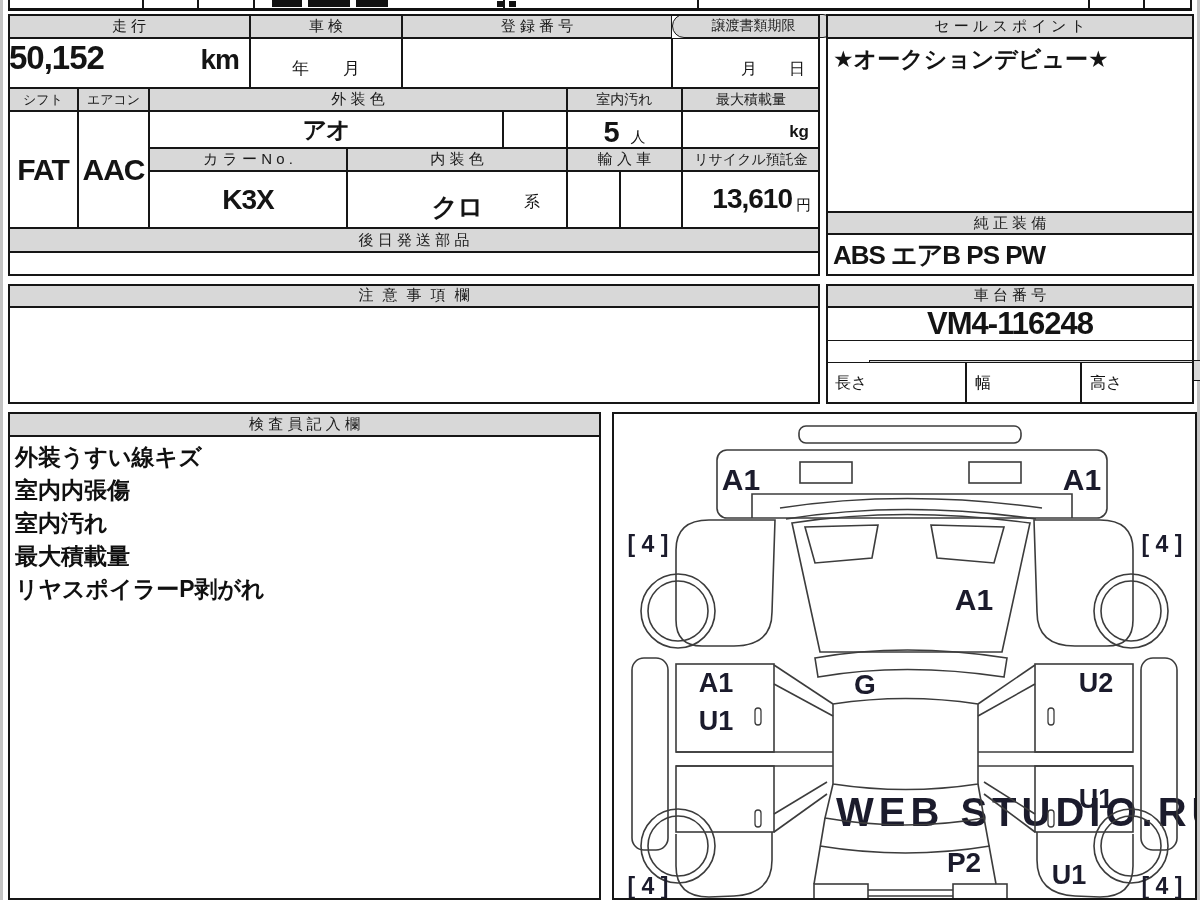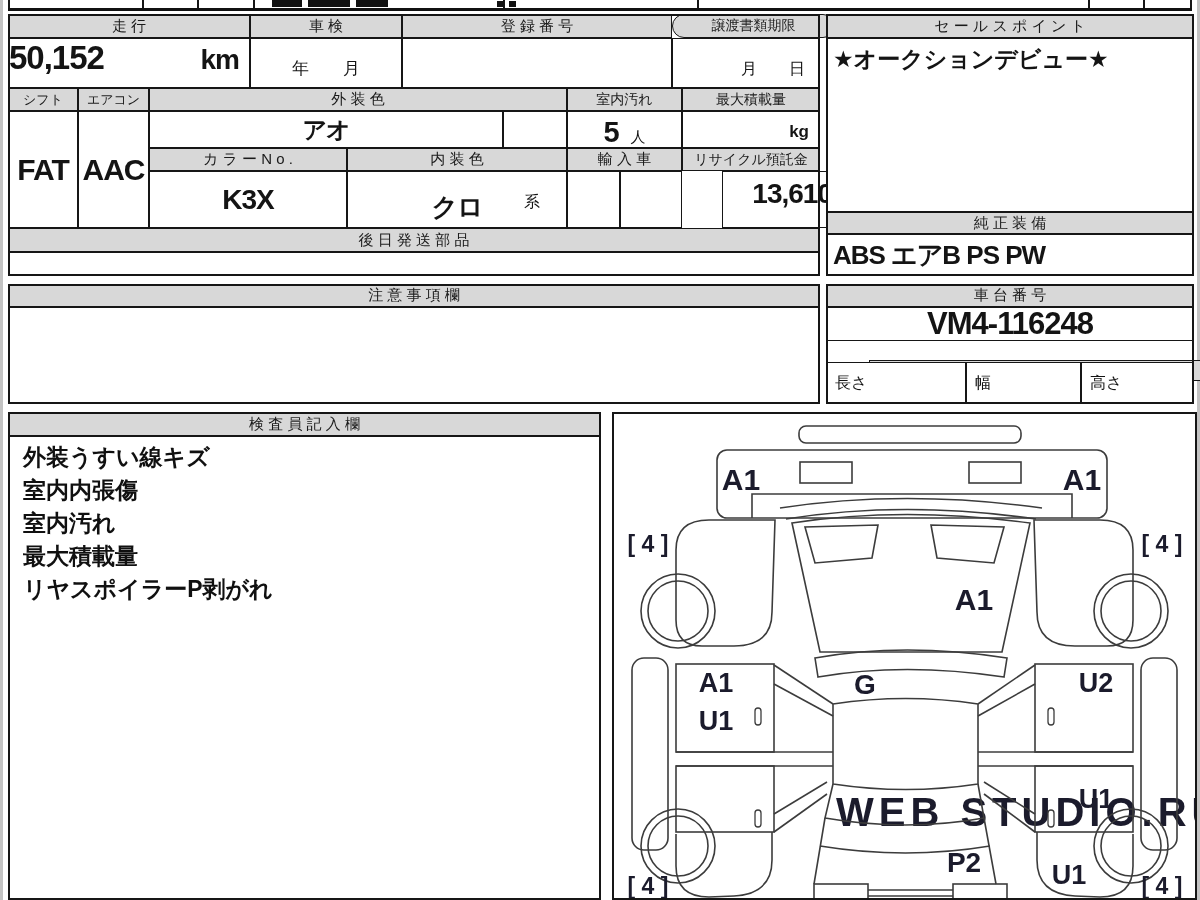--- a/index.html
+++ b/index.html
@@ -7,21 +7,21 @@
         font-family:"Liberation Sans","DejaVu Sans",sans-serif;color:#141414;}
   .edge{position:absolute;top:0;height:100%;background:#c3c3c3;}
   .cell{position:absolute;box-sizing:border-box;border:1px solid #161616;background:#fff;
         display:flex;align-items:center;justify-content:center;overflow:hidden;}
   .hdr{background:#d8d8d8;font-size:15px;color:#1a1a1a;white-space:pre;}
   .big{font-weight:bold;letter-spacing:-1px;}
   .outline{position:absolute;box-sizing:border-box;border:2px solid #161616;pointer-events:none;background:transparent;}
   .vstub{position:absolute;top:0;width:2px;background:#161616;}
   .blob{position:absolute;background:#111;}
   .notes-area{position:absolute;box-sizing:border-box;border:1px solid #161616;background:#fff;
-        padding:4px 14px;font-weight:bold;font-size:23px;line-height:33px;color:#101010;}
+        padding:4px 6px;font-weight:bold;font-size:23px;line-height:33px;color:#101010;}
   .unit{font-weight:bold;}
   svg text{font-family:"Liberation Sans","DejaVu Sans",sans-serif;font-weight:bold;fill:#1b1b2c;}
 </style>
 </head>
 <body>
 
 <div id="page">
 
   <div class="edge" style="left:0;width:3px;"></div>
   <div class="edge" style="right:0;width:3px;"></div>
@@ -81,36 +81,36 @@
   <div class="cell hdr" style="left:567px;top:148px;width:115px;height:23px;">輸 入 車</div>
   <div class="cell hdr" style="left:682px;top:148px;width:138px;height:23px;font-size:14px;">リサイクル預託金</div>
 
   <div class="cell big" style="left:149px;top:171px;width:198px;height:57px;font-size:28px;">K3X</div>
   <div class="cell" style="left:347px;top:171px;width:220px;height:57px;">
     <span class="big" style="font-size:26px;margin-top:16px;">クロ</span>
     <span style="position:absolute;right:26px;bottom:14px;font-size:16px;">系</span>
   </div>
   <div class="cell" style="left:567px;top:171px;width:53px;height:57px;"></div>
   <div class="cell" style="left:620px;top:171px;width:62px;height:57px;"></div>
-  <div class="cell" style="left:682px;top:171px;width:138px;height:57px;justify-content:flex-end;align-items:center;padding:0 8px 12px 0;margin-left:40px;">
+  <div class="cell" style="left:682px;top:171px;width:138px;height:57px;justify-content:flex-end;align-items:flex-end;padding:0 8px 12px 0;">
     <span class="big" style="font-size:28px;">13,610</span>
     <span style="font-size:15px;margin-left:4px;">円</span>
   </div>
 
   <div class="cell hdr" style="left:8px;top:228px;width:812px;height:24px;">後 日 発 送 部 品</div>
   <div class="cell" style="left:8px;top:252px;width:812px;height:24px;"></div>
   <div class="outline" style="left:8px;top:14px;width:812px;height:262px;"></div>
 
   <div class="cell" style="left:826px;top:38px;width:368px;height:174px;align-items:flex-start;justify-content:flex-start;padding:5px 6px;font-weight:bold;font-size:23px;">★オークションデビュー★</div>
   <div class="cell hdr" style="left:826px;top:14px;width:368px;height:24px;">セ ー ル ス ポ イ ン ト</div>
   <div class="cell hdr" style="left:826px;top:212px;width:368px;height:22px;">純 正 装 備</div>
   <div class="cell big" style="left:826px;top:234px;width:368px;height:42px;justify-content:flex-start;padding-left:6px;font-size:26px;">ABS エアB PS PW</div>
   <div class="outline" style="left:826px;top:14px;width:368px;height:262px;"></div>
 
-  <div class="cell hdr" style="left:8px;top:284px;width:812px;height:23px;">注 意 事 項 欄</div>
+  <div class="cell hdr" style="left:8px;top:284px;width:812px;height:23px;font-family:Liberation Mono, monospace;">注 意 事 項 欄</div>
   <div class="cell" style="left:8px;top:307px;width:812px;height:97px;"></div>
   <div class="outline" style="left:8px;top:284px;width:812px;height:120px;"></div>
 
   <div class="cell hdr" style="left:826px;top:284px;width:368px;height:23px;">車 台 番 号</div>
   <div class="cell big" style="left:826px;top:307px;width:368px;height:34px;font-size:31px;">VM4-116248</div>
   <div class="cell hdr" style="left:826px;top:360px;width:368px;height:21px;margin-left:43px;">諸 元</div>
   <div class="cell" style="left:826px;top:362px;width:140px;height:42px;justify-content:flex-start;padding-left:8px;font-size:16px;">長さ</div>
   <div class="cell" style="left:966px;top:362px;width:115px;height:42px;justify-content:flex-start;padding-left:8px;font-size:16px;">幅</div>
   <div class="cell" style="left:1081px;top:362px;width:113px;height:42px;justify-content:flex-start;padding-left:8px;font-size:16px;">高さ</div>
   <div class="outline" style="left:826px;top:284px;width:368px;height:120px;"></div>

